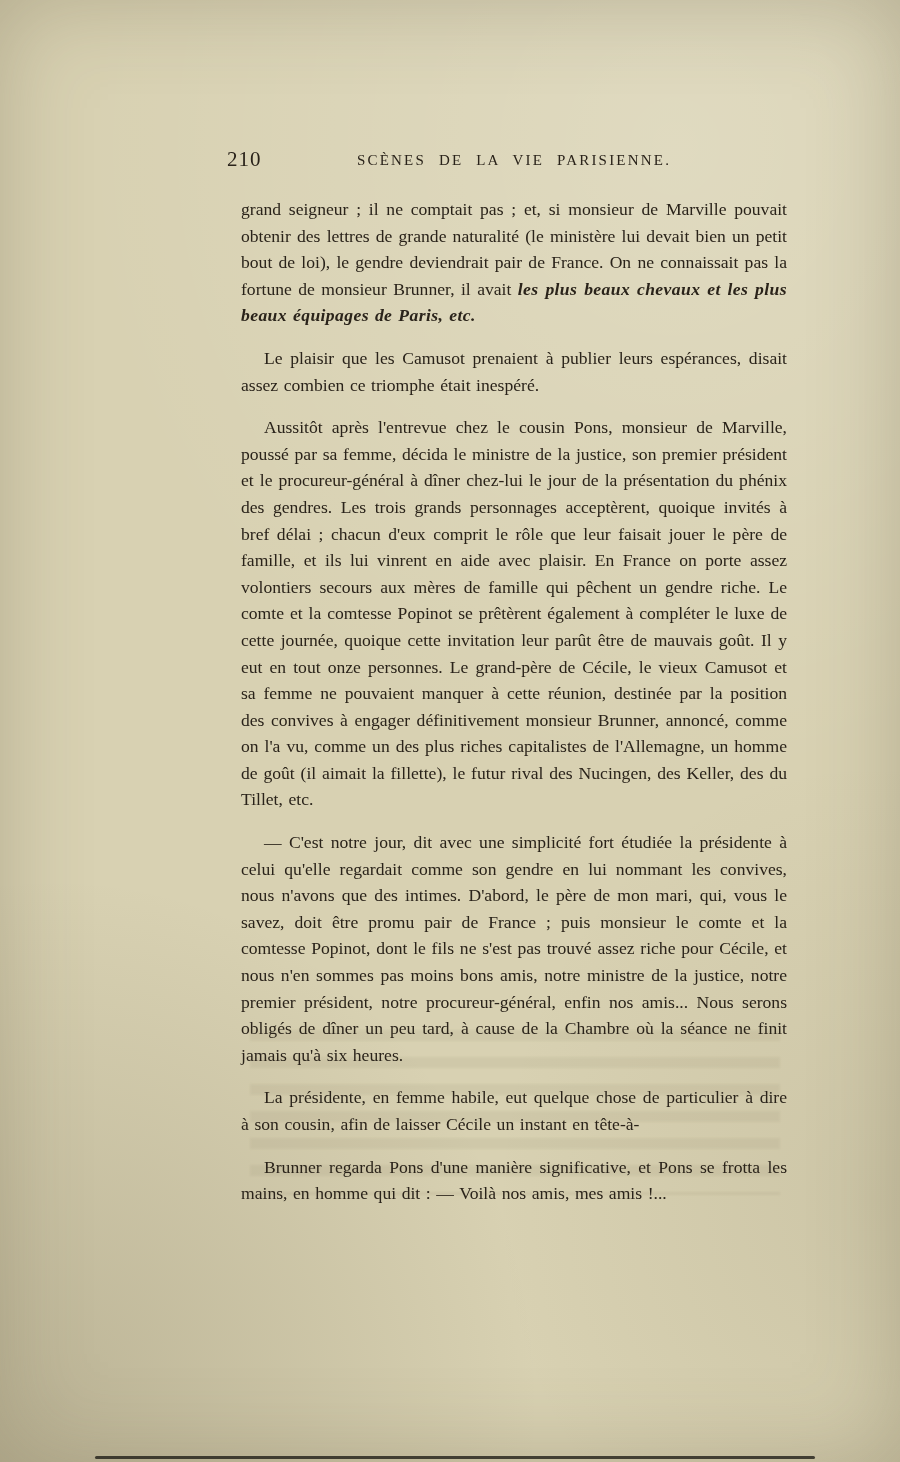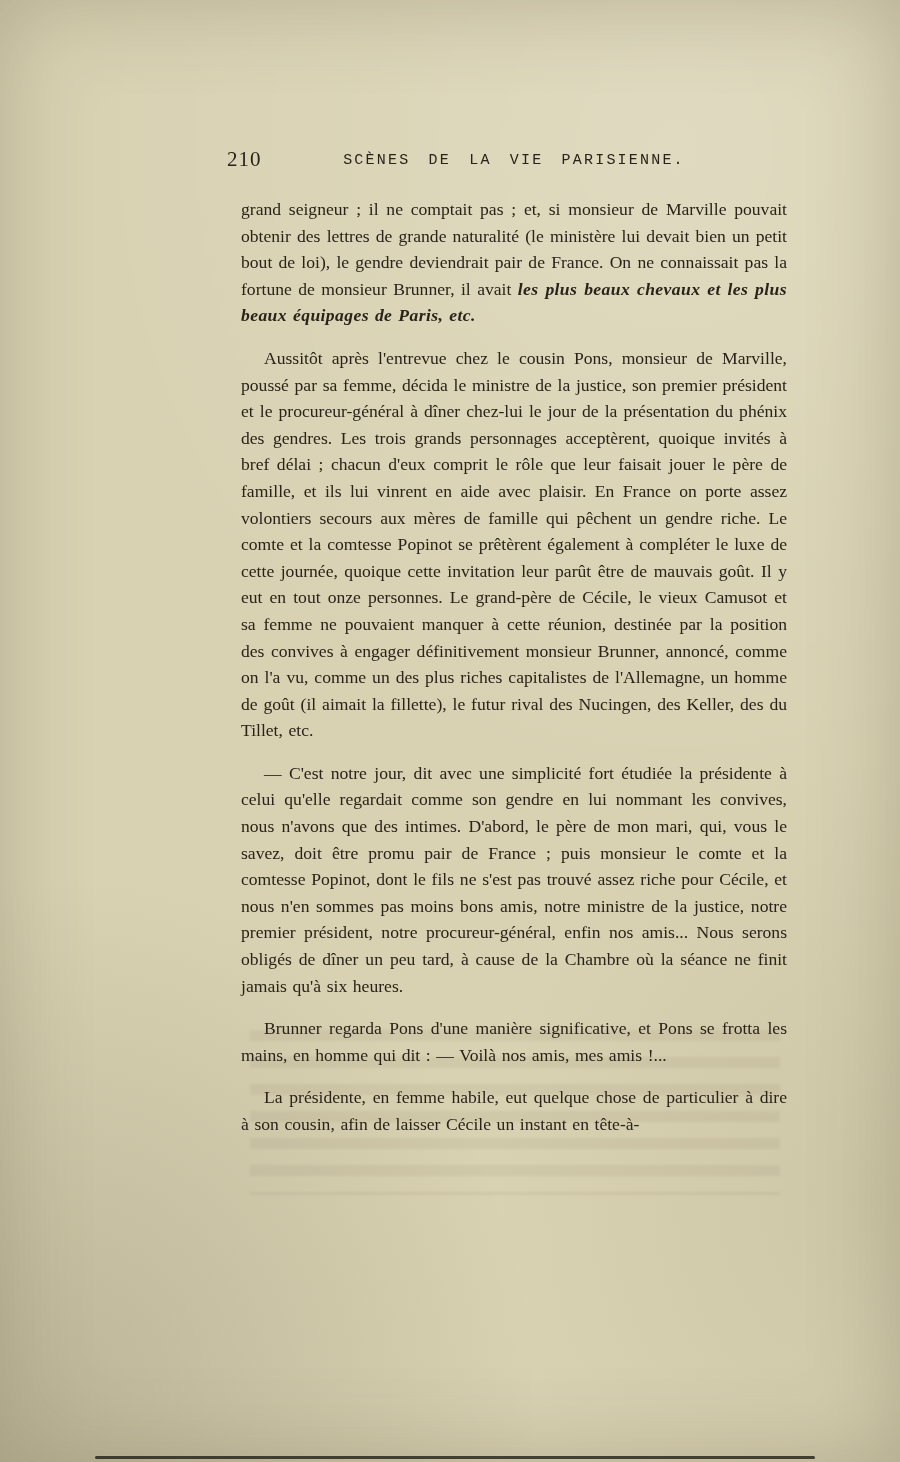--- a/index.html
+++ b/index.html
@@ -34,21 +34,21 @@
     pointer-events:none;
   }
   .page-inner{position:absolute;left:225px;top:146px;width:578px;}
   .running-head{position:relative;height:34px;}
   .page-number{
     position:absolute;left:2px;top:1px;
     font-size:21px;letter-spacing:1px;
   }
   .running-title{
     position:absolute;left:0;right:0;top:6px;text-align:center;
-    font-size:15px;letter-spacing:2.2px;word-spacing:7px;font-family:Liberation Mono, monospace;
+    font-size:15px;letter-spacing:2.2px;word-spacing:7px;
   }
   .text-block{
     margin-top:6px;
     font-size:17.6px;line-height:26.6px;
     text-align:justify;word-spacing:1.2px;
   }
   .para{margin:16px;}
   .para.indent{text-indent:23px;}
   .rm{font-style:normal;}
   .em{}
@@ -66,21 +66,22 @@
   <div class="showthrough"></div>
 
   <div class="page-inner">
     <header class="running-head">
       <span class="page-number">210</span>
       <span class="running-title">SCÈNES DE LA VIE PARISIENNE.</span>
     </header>
 
     <main class="text-block" id="paragraphs">
         <p class="para"><span class="rm">grand seigneur ; il ne comptait pas ; et, si monsieur de Marville pouvait obtenir des lettres de grande naturalité (le ministère lui devait bien un petit bout de loi), le gendre deviendrait pair de France. On ne connaissait pas la fortune de monsieur Brunner, il avait </span><span class="em-bold">les plus beaux chevaux et les plus beaux équipages de Paris, etc.</span></p>
+        <p class="para indent"><span class="rm">Le plaisir que les Camusot prenaient à publier leurs espérances, disait assez combien ce triomphe était inespéré.</span></p>
         <p class="para indent"><span class="rm">Aussitôt après l'entrevue chez le cousin Pons, monsieur de Marville, poussé par sa femme, décida le ministre de la justice, son premier président et le procureur-général à dîner chez-lui le jour de la présentation du phénix des gendres. Les trois grands personnages acceptèrent, quoique invités à bref délai ; chacun d'eux comprit le rôle que leur faisait jouer le père de famille, et ils lui vinrent en aide avec plaisir. En France on porte assez volontiers secours aux mères de famille qui pêchent un gendre riche. Le comte et la comtesse Popinot se prêtèrent également à compléter le luxe de cette journée, quoique cette invitation leur parût être de mauvais goût. Il y eut en tout onze personnes. Le grand-père de Cécile, le vieux Camusot et sa femme ne pouvaient manquer à cette réunion, destinée par la position des convives à engager définitivement monsieur Brunner, annoncé, comme on l'a vu, comme un des plus riches capitalistes de l'Allemagne, un homme de goût (il aimait la </span><span class="em">fillette</span><span class="rm">), le futur rival des Nucingen, des Keller, des du Tillet, etc.</span></p>
         <p class="para indent"><span class="rm">— C'est notre jour, dit avec une simplicité fort étudiée la présidente à celui qu'elle regardait comme son gendre en lui nommant les convives, nous n'avons que des intimes. D'abord, le père de mon mari, qui, vous le savez, doit être promu pair de France ; puis monsieur le comte et la comtesse Popinot, dont le fils ne s'est pas trouvé assez riche pour Cécile, et nous n'en sommes pas moins bons amis, notre ministre de la justice, notre premier président, notre procureur-général, enfin nos amis... Nous serons obligés de dîner un peu tard, à cause de la Chambre où la séance ne finit jamais qu'à six heures.</span></p>
+        <p class="para indent"><span class="rm">La présidente, en femme habile, eut quelque chose de particulier à dire à son cousin, afin de laisser Cécile un instant en tête-à-</span></p>
         <p class="para indent"><span class="rm">Brunner regarda Pons d'une manière significative, et Pons se frotta les mains, en homme qui dit : — Voilà nos amis, mes amis !...</span></p>
-        <p class="para indent"><span class="rm">La présidente, en femme habile, eut quelque chose de particulier à dire à son cousin, afin de laisser Cécile un instant en tête-à-</span></p>
       </main>
   </div>
 
   <div class="bottom-edge"></div>
 </div>
 
 </body></html>

